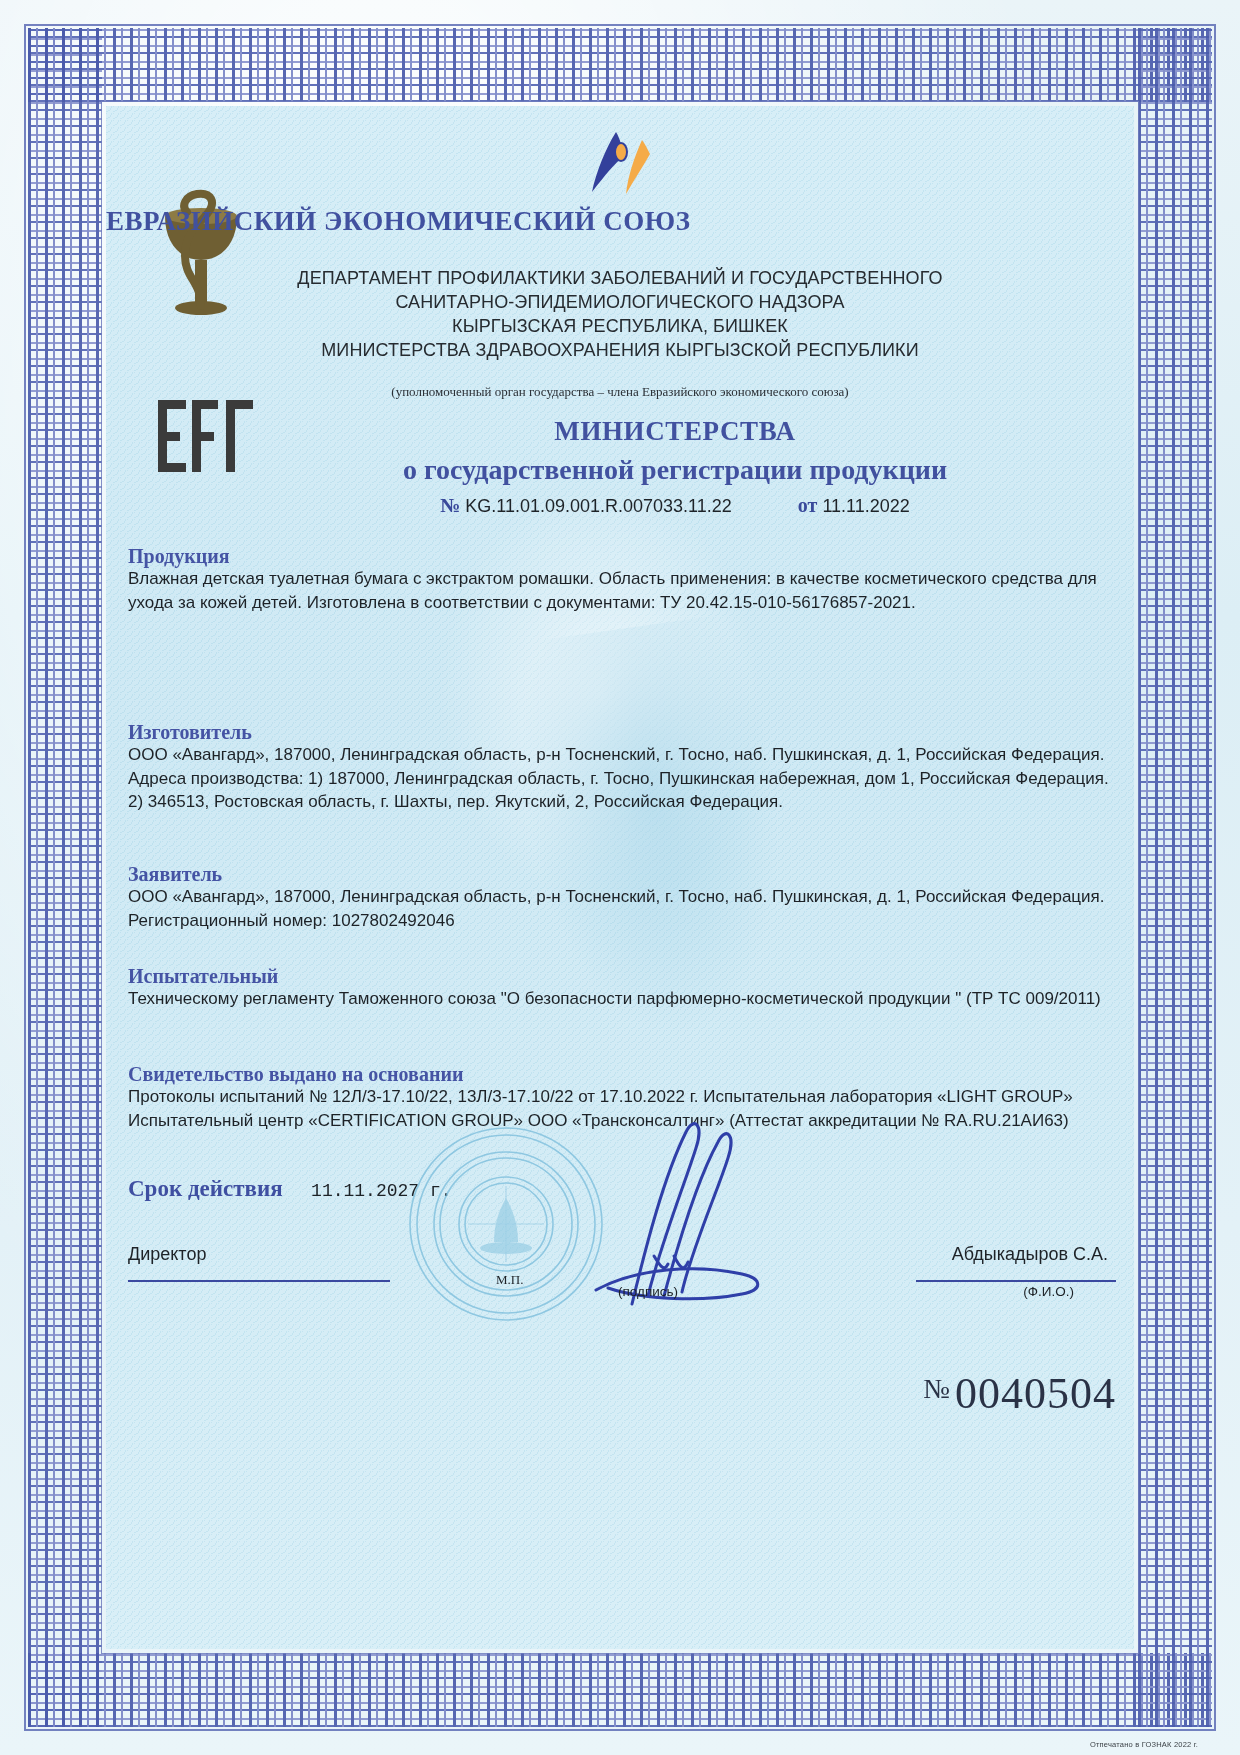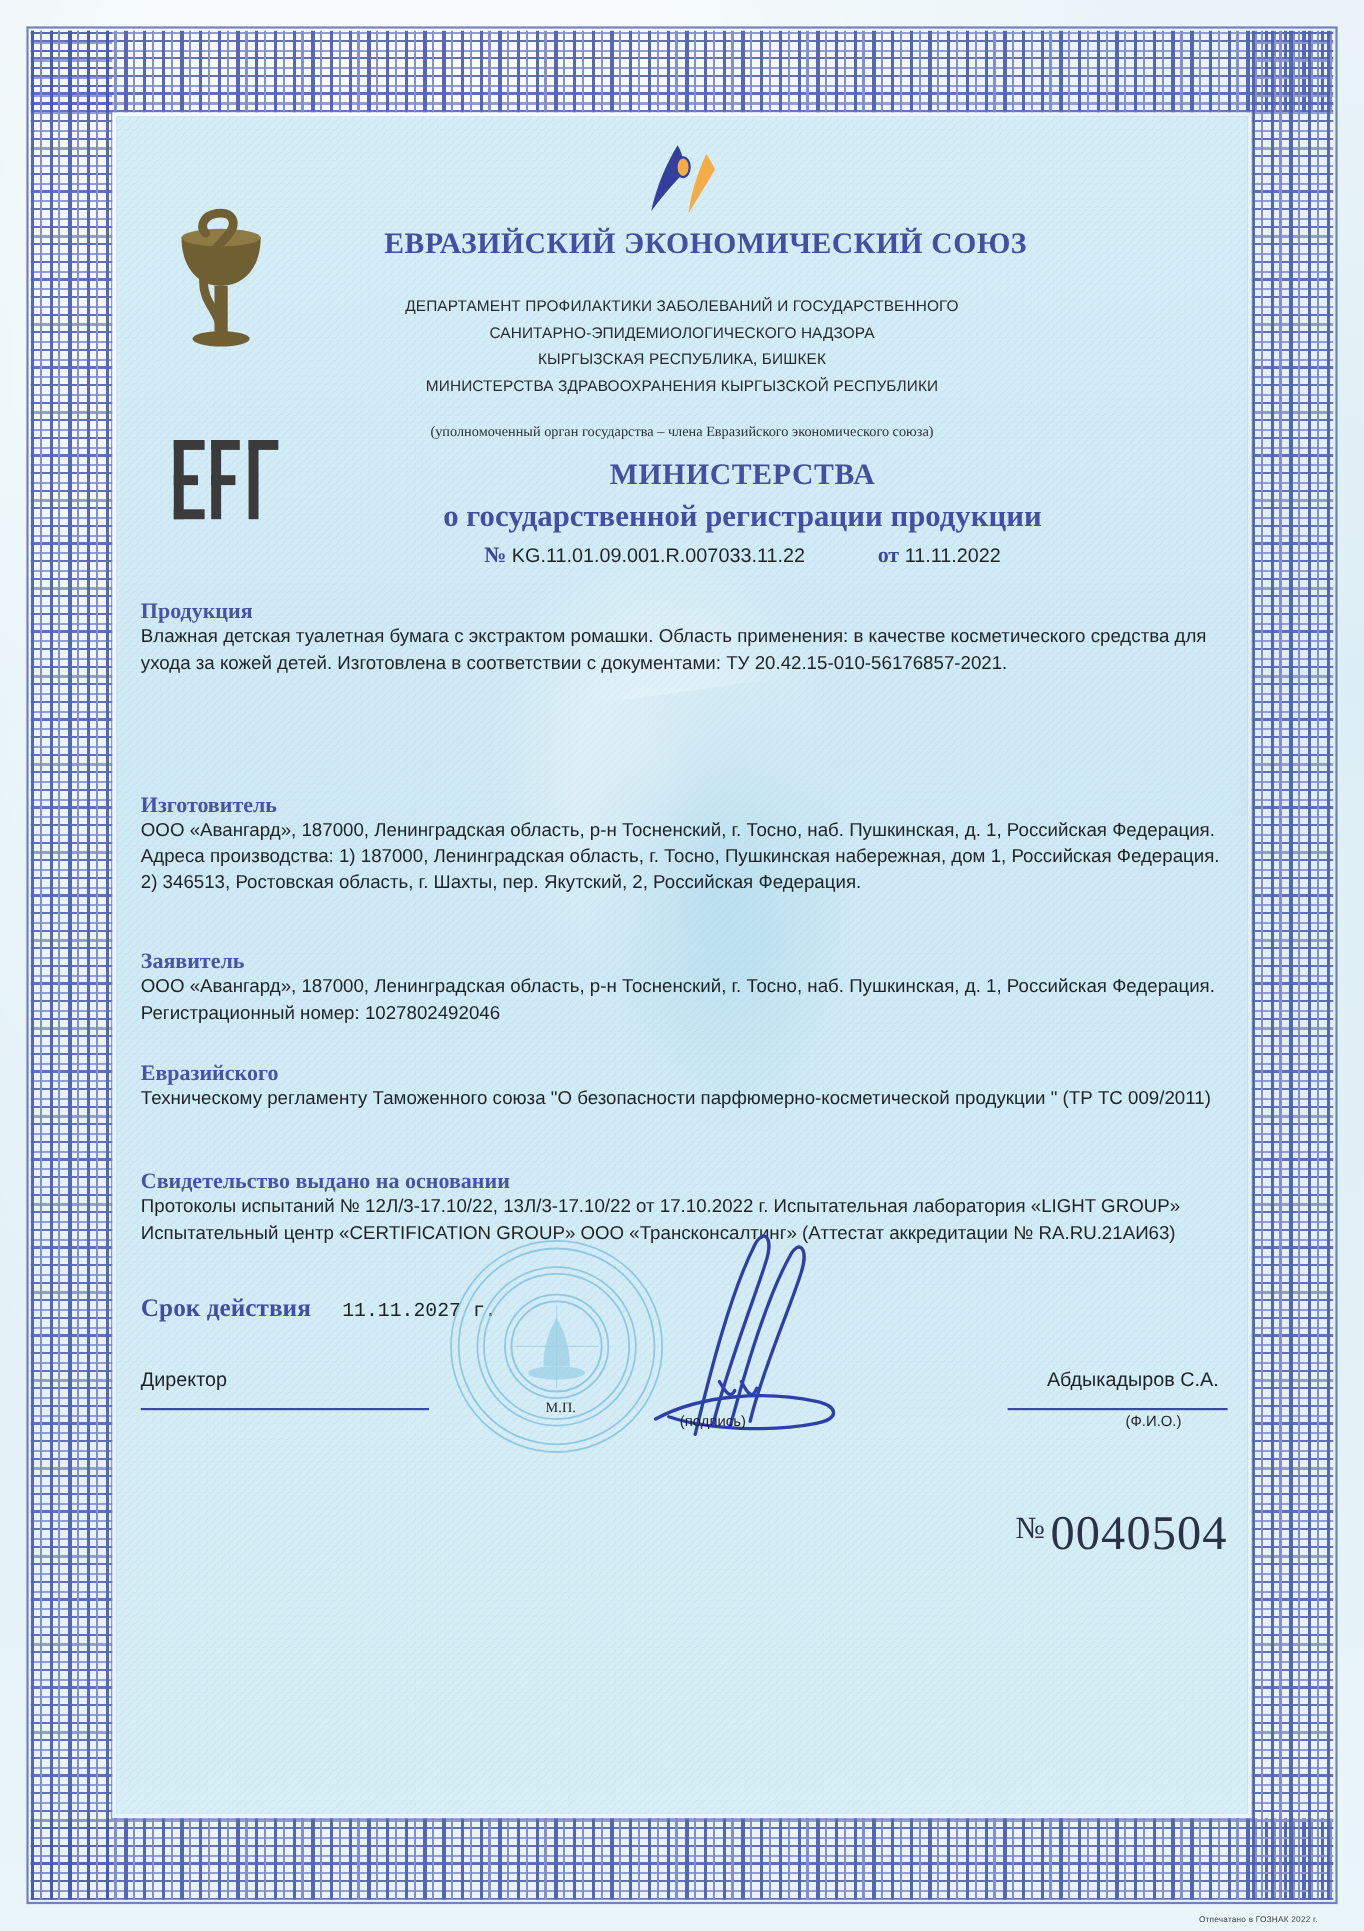--- a/index.html
+++ b/index.html
@@ -58,27 +58,27 @@
     background:radial-gradient(ellipse at 50% 40%, rgba(150,205,228,.45) 0%, rgba(150,205,228,0) 68%);
     transform:rotate(-8deg);
   }
 
   
   .eaeu-logo{position:absolute;left:470px;top:22px;width:90px;height:70px;}
   .bowl-logo{position:absolute;left:45px;top:80px;width:100px;height:140px;}
   .eac-mark{position:absolute;left:50px;top:290px;width:100px;height:80px;}
 
   .org-title{
-    position:absolute;left:0;right:0;top:100px;text-align:center;
-    font-family:"Liberation Serif",serif;font-weight:bold;
-    font-size:27px;letter-spacing:.5px;color:#41519f;margin-left:43px;
+    position:absolute;left:0;right:0;top:100px;
+    font-family:"Liberation Serif",serif;font-weight:bold;
+    font-size:27px;letter-spacing:.5px;color:#41519f;
   }
   .dept-block{
     position:absolute;left:0;right:0;top:160px;text-align:center;
-    font-size:14px;line-height:24px;color:#262b30;letter-spacing:.1px;
+    font-size:18px;line-height:24px;color:#262b30;letter-spacing:.1px;
   }
   .auth-note{
     position:absolute;left:0;right:0;top:278px;text-align:center;
     font-family:"Liberation Serif",serif;font-size:13px;color:#2a2f35;
   }
   .cert-title{
     position:absolute;left:150px;right:40px;top:310px;text-align:center;
     font-family:"Liberation Serif",serif;font-weight:bold;
     font-size:27px;color:#41519f;letter-spacing:.6px;
   }
@@ -226,21 +226,21 @@
       <div class="sec-head">Изготовитель</div>
       <div class="sec-body">ООО «Авангард», 187000, Ленинградская область, р-н Тосненский, г. Тосно, наб. Пушкинская, д. 1, Российская Федерация. Адреса производства: 1) 187000, Ленинградская область, г. Тосно, Пушкинская набережная, дом 1, Российская Федерация. 2) 346513, Ростовская область, г. Шахты, пер. Якутский, 2, Российская Федерация.</div>
     </div>
 
     <div class="section" style="top:758px;">
       <div class="sec-head">Заявитель</div>
       <div class="sec-body">ООО «Авангард», 187000, Ленинградская область, р-н Тосненский, г. Тосно, наб. Пушкинская, д. 1, Российская Федерация. Регистрационный номер: 1027802492046</div>
     </div>
 
     <div class="section" style="top:860px;">
-      <div class="sec-head">Евразийского</div>
+      <div class="sec-head">Испытательный</div>
       <div class="sec-body">Техническому регламенту Таможенного союза "О безопасности парфюмерно-косметической продукции " (ТР ТС 009/2011)</div>
     </div>
 
     <div class="section" style="top:958px;">
       <div class="sec-head">Свидетельство выдано на основании</div>
       <div class="sec-body">Протоколы испытаний № 12Л/3-17.10/22, 13Л/3-17.10/22 от 17.10.2022 г. Испытательная лаборатория «LIGHT GROUP» Испытательный центр «CERTIFICATION GROUP» ООО «Трансконсалтинг» (Аттестат аккредитации № RA.RU.21АИ63)</div>
     </div>
 
     <div class="validity">
       <span class="lbl">Срок действия</span>

